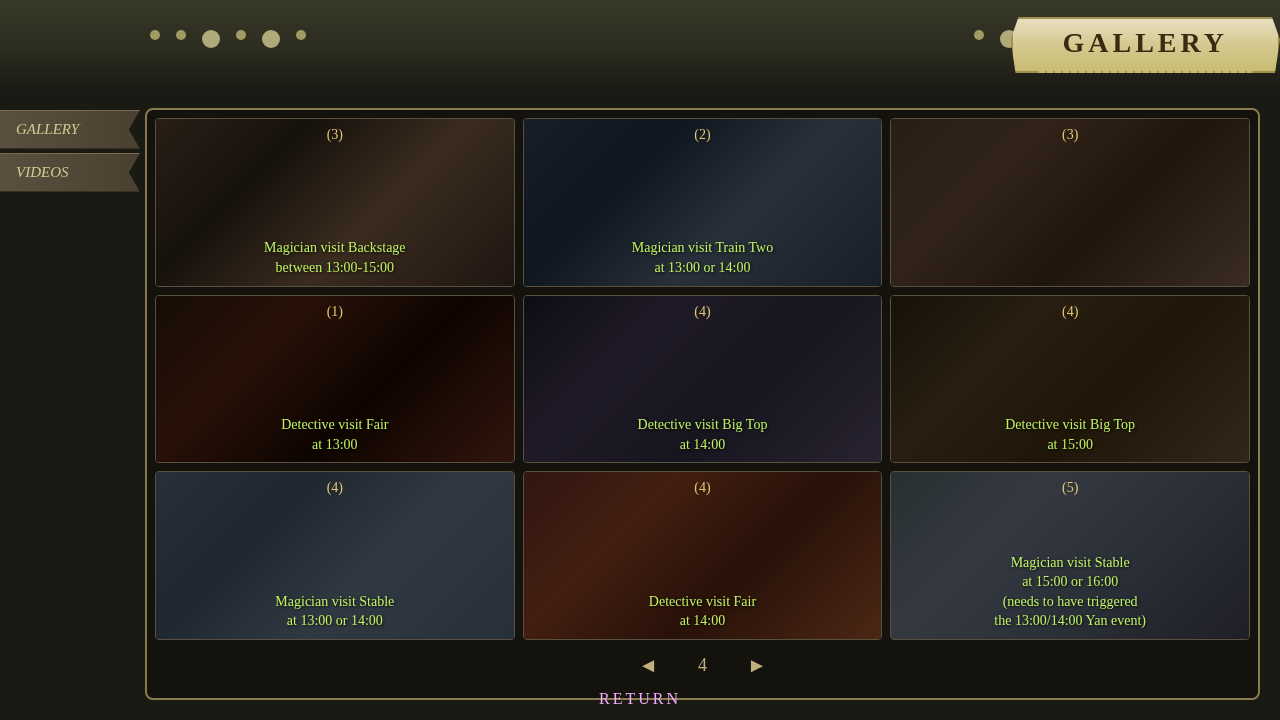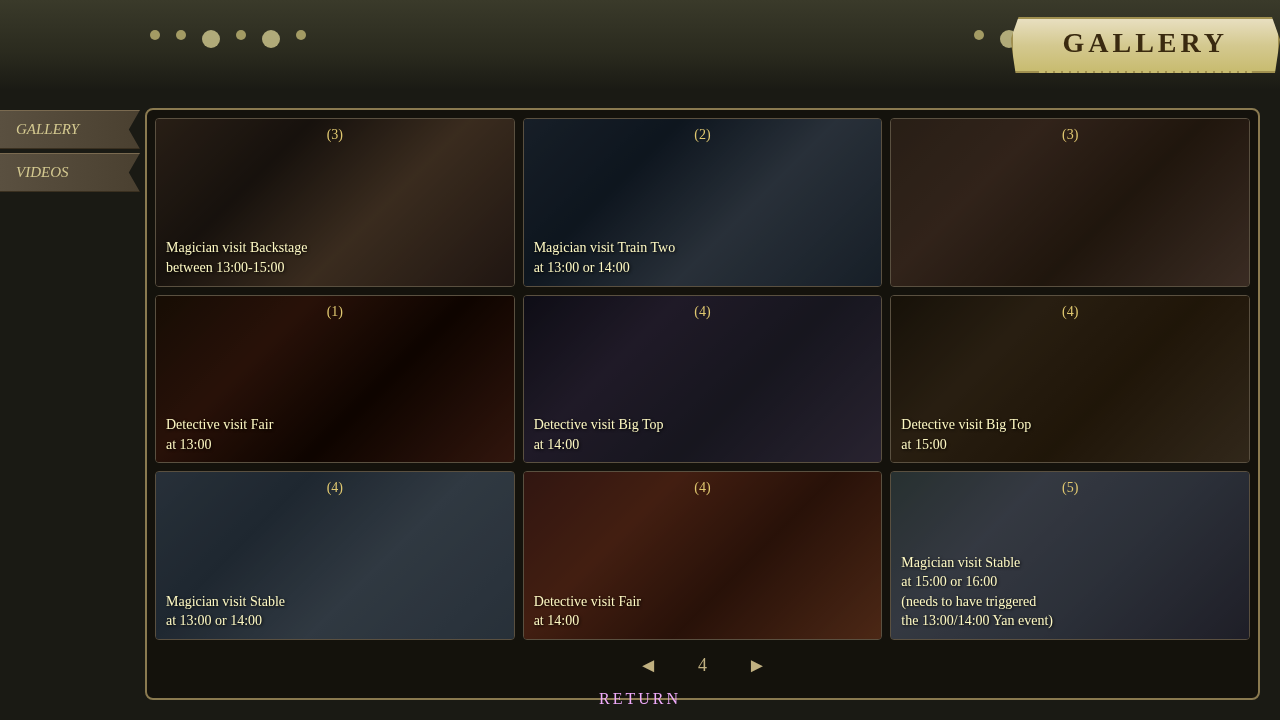--- a/index.html
+++ b/index.html
@@ -200,22 +200,23 @@
       padding: 8px 10px;
     }
 
     .cell-number {
       font-size: 14px;
       color: #e0c870;
       text-align: center;
     }
 
     .cell-label {
-      color: #fef9c3;
+      color: #bef264;
       font-size: 14px;
+      text-align: center;
       line-height: 1.4;
       text-shadow: 1px 1px 3px rgba(0,0,0,0.9);
     }
 
     
     .bottom-nav {
       height: 50px;
       display: flex;
       align-items: center;
       justify-content: center;

